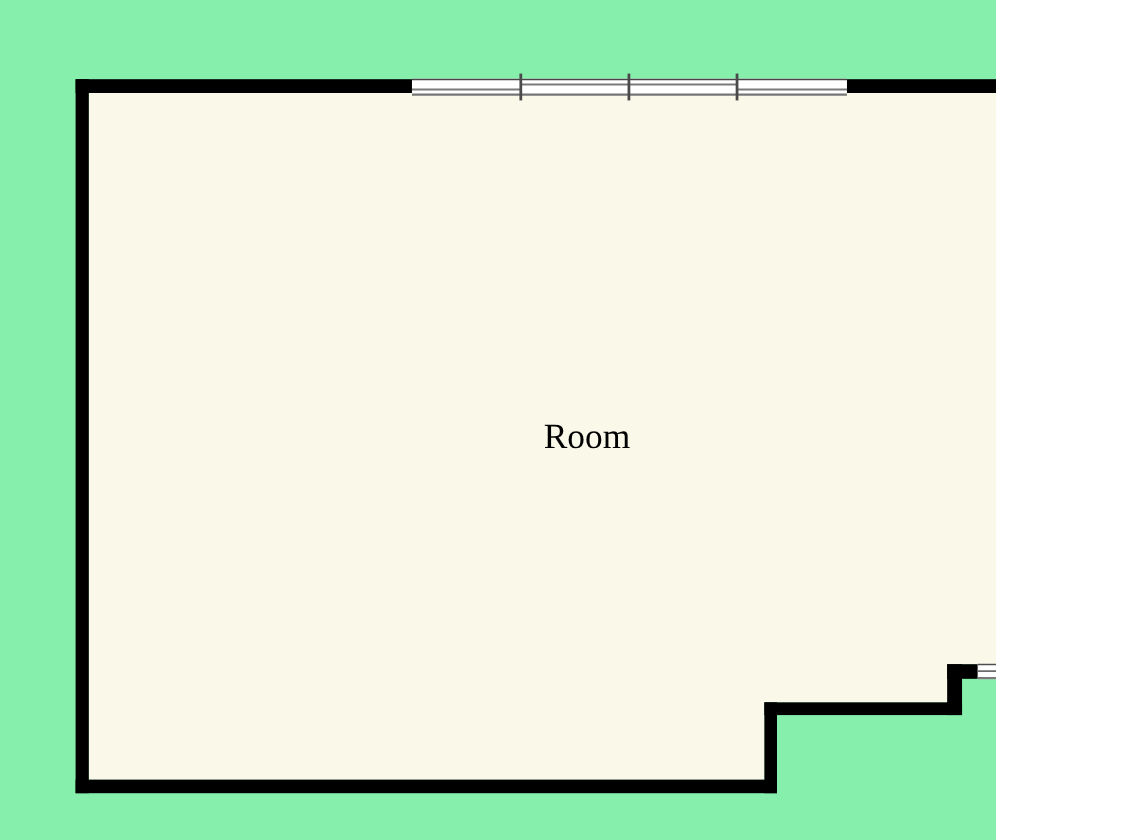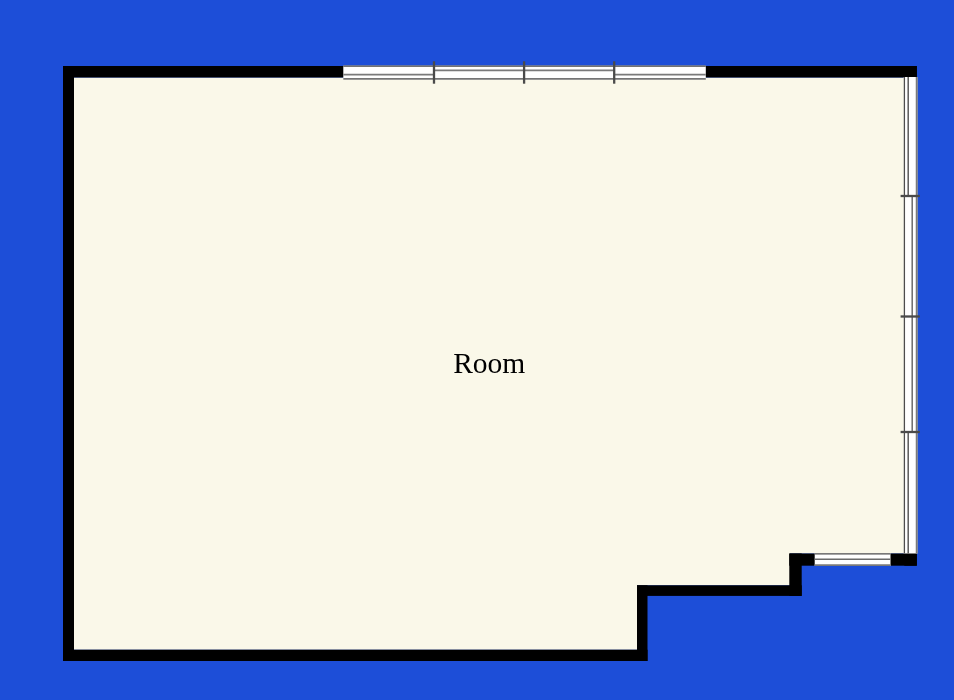--- a/index.html
+++ b/index.html
@@ -1,16 +1,16 @@
 <!DOCTYPE html>
 <html><head>
 <meta charset="utf-8">
 <style>
   html,body{margin:0;padding:0;background:#ffffff;}
-  .canvas{position:relative;width:954px;height:700px;background:#1d4ed8;overflow:hidden;}
+  .canvas{position:relative;width:830px;height:700px;background:#86efac;overflow:hidden;}
   svg{display:block;}
   text{font-family:"Liberation Serif", serif;}
 </style>
 </head>
 <body>
 <div class="canvas">
 <svg width="954" height="700" viewBox="0 0 954 700" xmlns="http://www.w3.org/2000/svg">
 
   <path d="M74,77.5 H904.3 V553.5 H790 V585.3 H637 V649.7 H74 Z" fill="#faf8e9"></path>
 

